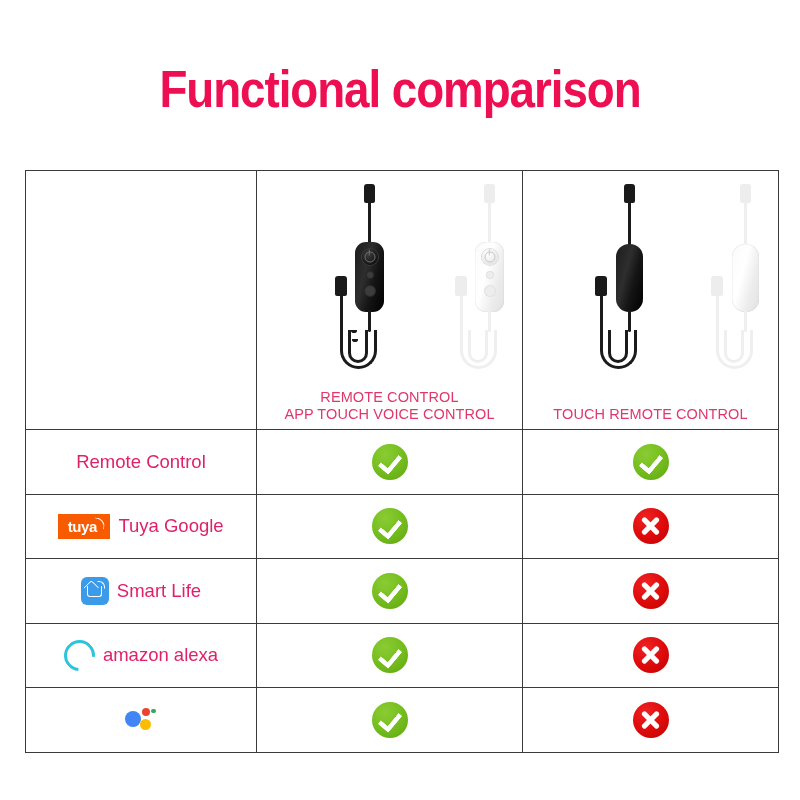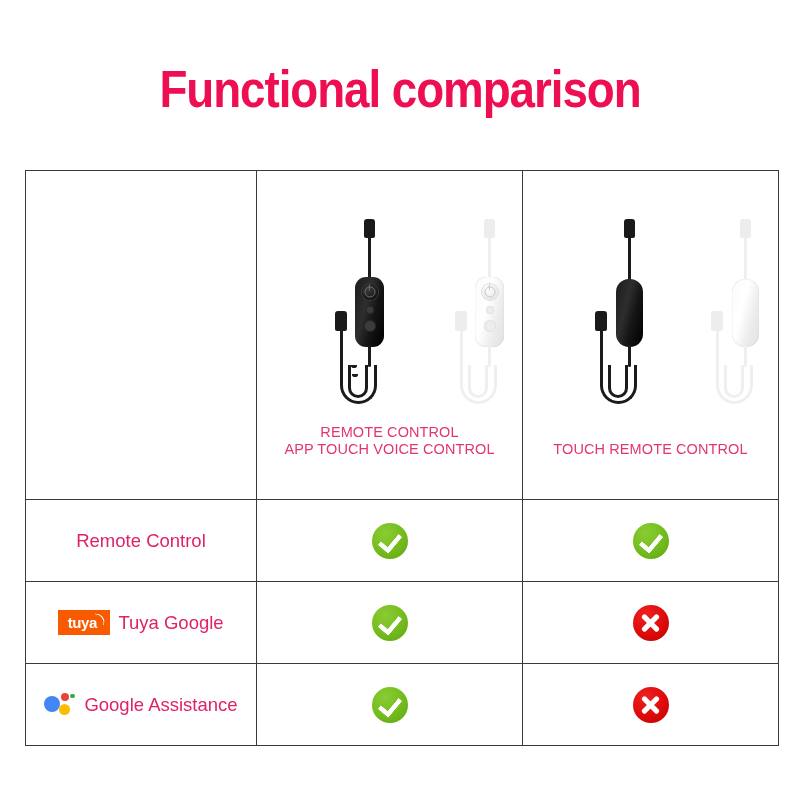--- a/index.html
+++ b/index.html
@@ -428,32 +428,63 @@
         </div>
       </td>
       <td class="mark-cell">
         <span class="mark yes"></span>
       </td>
       <td class="mark-cell">
         <span class="mark no"></span>
       </td>
     </tr>
 
-
+    <tr class="body-row">
+      <td class="label-cell">
+        <div class="row-label">
+          <span class="sl-badge">
+            <span class="sl-roof"></span>
+            <span class="sl-house"></span>
+            <span class="sl-wifi"></span>
+          </span>
+          <span>Smart Life</span>
+        </div>
+      </td>
+      <td class="mark-cell">
+        <span class="mark yes"></span>
+      </td>
+      <td class="mark-cell">
+        <span class="mark no"></span>
+      </td>
+    </tr>
+
+    <tr class="body-row">
+      <td class="label-cell">
+        <div class="row-label">
+          <span class="alexa-ring"></span>
+          <span>amazon alexa</span>
+        </div>
+      </td>
+      <td class="mark-cell">
+        <span class="mark yes"></span>
+      </td>
+      <td class="mark-cell">
+        <span class="mark no"></span>
+      </td>
+    </tr>
 
     <tr class="body-row">
       <td class="label-cell">
         <div class="row-label">
           <span class="ga-dots">
             <i class="ga-blue"></i>
             <i class="ga-red"></i>
             <i class="ga-yellow"></i>
             <i class="ga-green"></i>
           </span>
-          <span>Google Assistance</span>
         </div>
       </td>
       <td class="mark-cell">
         <span class="mark yes"></span>
       </td>
       <td class="mark-cell">
         <span class="mark no"></span>
       </td>
     </tr>
   </tbody>

